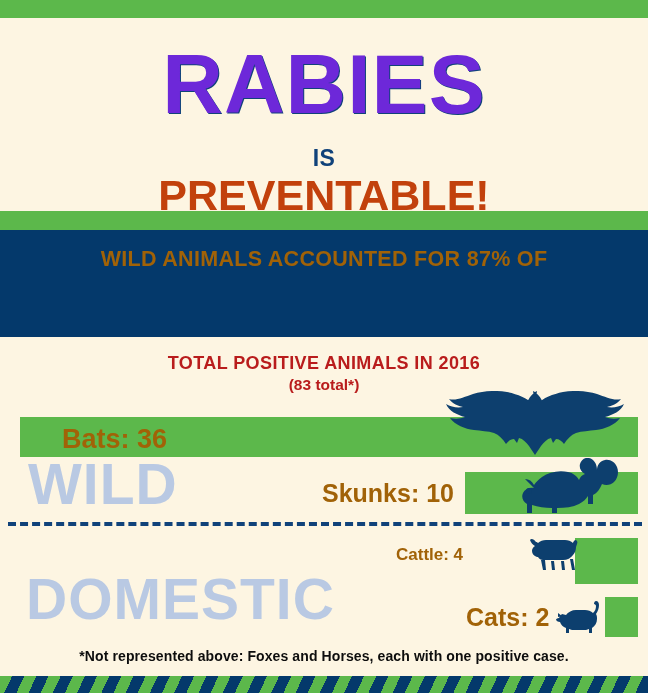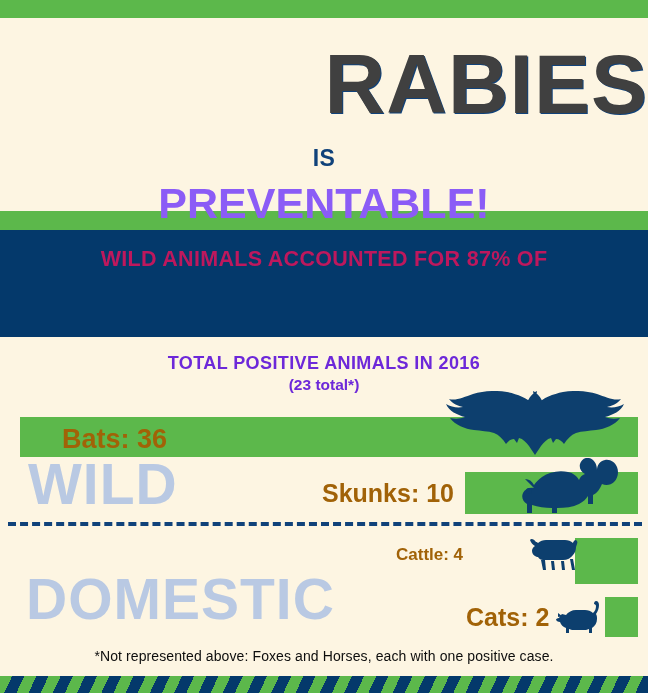--- a/index.html
+++ b/index.html
@@ -13,41 +13,40 @@
   .stage{position:relative;width:648px;height:693px;overflow:hidden;background:#fdf5e2;}
 
   
   .band-green-top{position:absolute;left:0;top:0;width:648px;height:18px;background:#5cb84b;}
   .band-green-mid{position:absolute;left:0;top:211px;width:648px;height:19px;background:#5cb84b;}
   .band-navy{position:absolute;left:0;top:230px;width:648px;height:107px;background:#04396b;}
 
   
   .title-block{position:absolute;left:0;top:18px;width:648px;height:193px;text-align:center;}
   .t-rabies{
-    font-size:84px;line-height:84px;font-weight:bold;color:#404040;
+    font-size:84px;line-height:84px;font-weight:bold;color:#6d28d9;
     letter-spacing:1px;margin-top:24px;font-family:"Liberation Sans",sans-serif;
     text-shadow:1px 1px 0 #10427a;
-    text-align:right;
   }
   .t-is{
     font-size:23px;line-height:24px;font-weight:bold;color:#10427a;margin-top:20px;letter-spacing:0.5px;
   }
   .t-prev{
-    font-size:43px;line-height:46px;font-weight:bold;color:#8b5cf6;letter-spacing:0px;margin-top:10px;
+    font-size:43px;line-height:46px;font-weight:bold;color:#c2410c;letter-spacing:0px;margin-top:2px;
   }
 
   
   .banner-txt{
     position:absolute;left:0;top:244px;width:648px;text-align:center;
-    color:#be185d;font-size:21.5px;line-height:30px;font-weight:bold;letter-spacing:0.3px;
+    color:#a16207;font-size:21.5px;line-height:30px;font-weight:bold;letter-spacing:0.3px;
   }
 
   
   .chart-head{
-    position:absolute;left:0;top:352px;width:648px;text-align:center;color:#6d28d9;
+    position:absolute;left:0;top:352px;width:648px;text-align:center;color:#b91c1c;
   }
   .ch-main{font-size:18px;font-weight:bold;letter-spacing:0.4px;line-height:22px;}
   .ch-sub{font-size:15.5px;font-weight:bold;line-height:20px;margin-top:1px;}
 
   .bar{position:absolute;background:#5cb84b;}
   .bar-bats{left:20px;top:417px;width:618px;height:40px;}
   .bar-skunks{left:465px;top:472px;width:173px;height:42px;}
   .bar-cattle{left:575px;top:538px;width:63px;height:46px;}
   .bar-cats{left:605px;top:597px;width:33px;height:40px;}
 
@@ -70,21 +69,21 @@
 
   
   .divider{
     position:absolute;left:8px;top:522px;width:634px;height:0;
     border-top:4px dashed #10427a;
   }
 
   
   .footnote{
     position:absolute;left:0;top:648px;width:648px;text-align:center;
-    color:#0d0d0d;font-size:14px;font-weight:normal;letter-spacing:0.1px;
+    color:#0d0d0d;font-size:14px;font-weight:bold;letter-spacing:0.1px;
   }
 
   
   .stripe-bar{
     position:absolute;left:0;top:676px;width:648px;height:17px;
     background:repeating-linear-gradient(
       115deg,
       #5cb84b 0px, #5cb84b 11px,
       #04396b 11px, #04396b 22px
     );
@@ -112,21 +111,21 @@
     <div class="t-is">IS</div>
     <div class="t-prev">PREVENTABLE!</div>
   </div>
 
   <div class="banner-txt">
     <div>WILD ANIMALS ACCOUNTED FOR 87% OF</div>
   </div>
 
   <div class="chart-head">
     <div class="ch-main">TOTAL POSITIVE ANIMALS IN 2016</div>
-    <div class="ch-sub">(23 total*)</div>
+    <div class="ch-sub">(83 total*)</div>
   </div>
 
   <div class="group-word g-dom">DOMESTIC</div>
   <div class="group-word g-wild">WILD</div>
 
   <div class="bar bar-bats"></div>
   <div class="bar bar-skunks"></div>
   <div class="bar bar-cattle"></div>
   <div class="bar bar-cats"></div>
 

